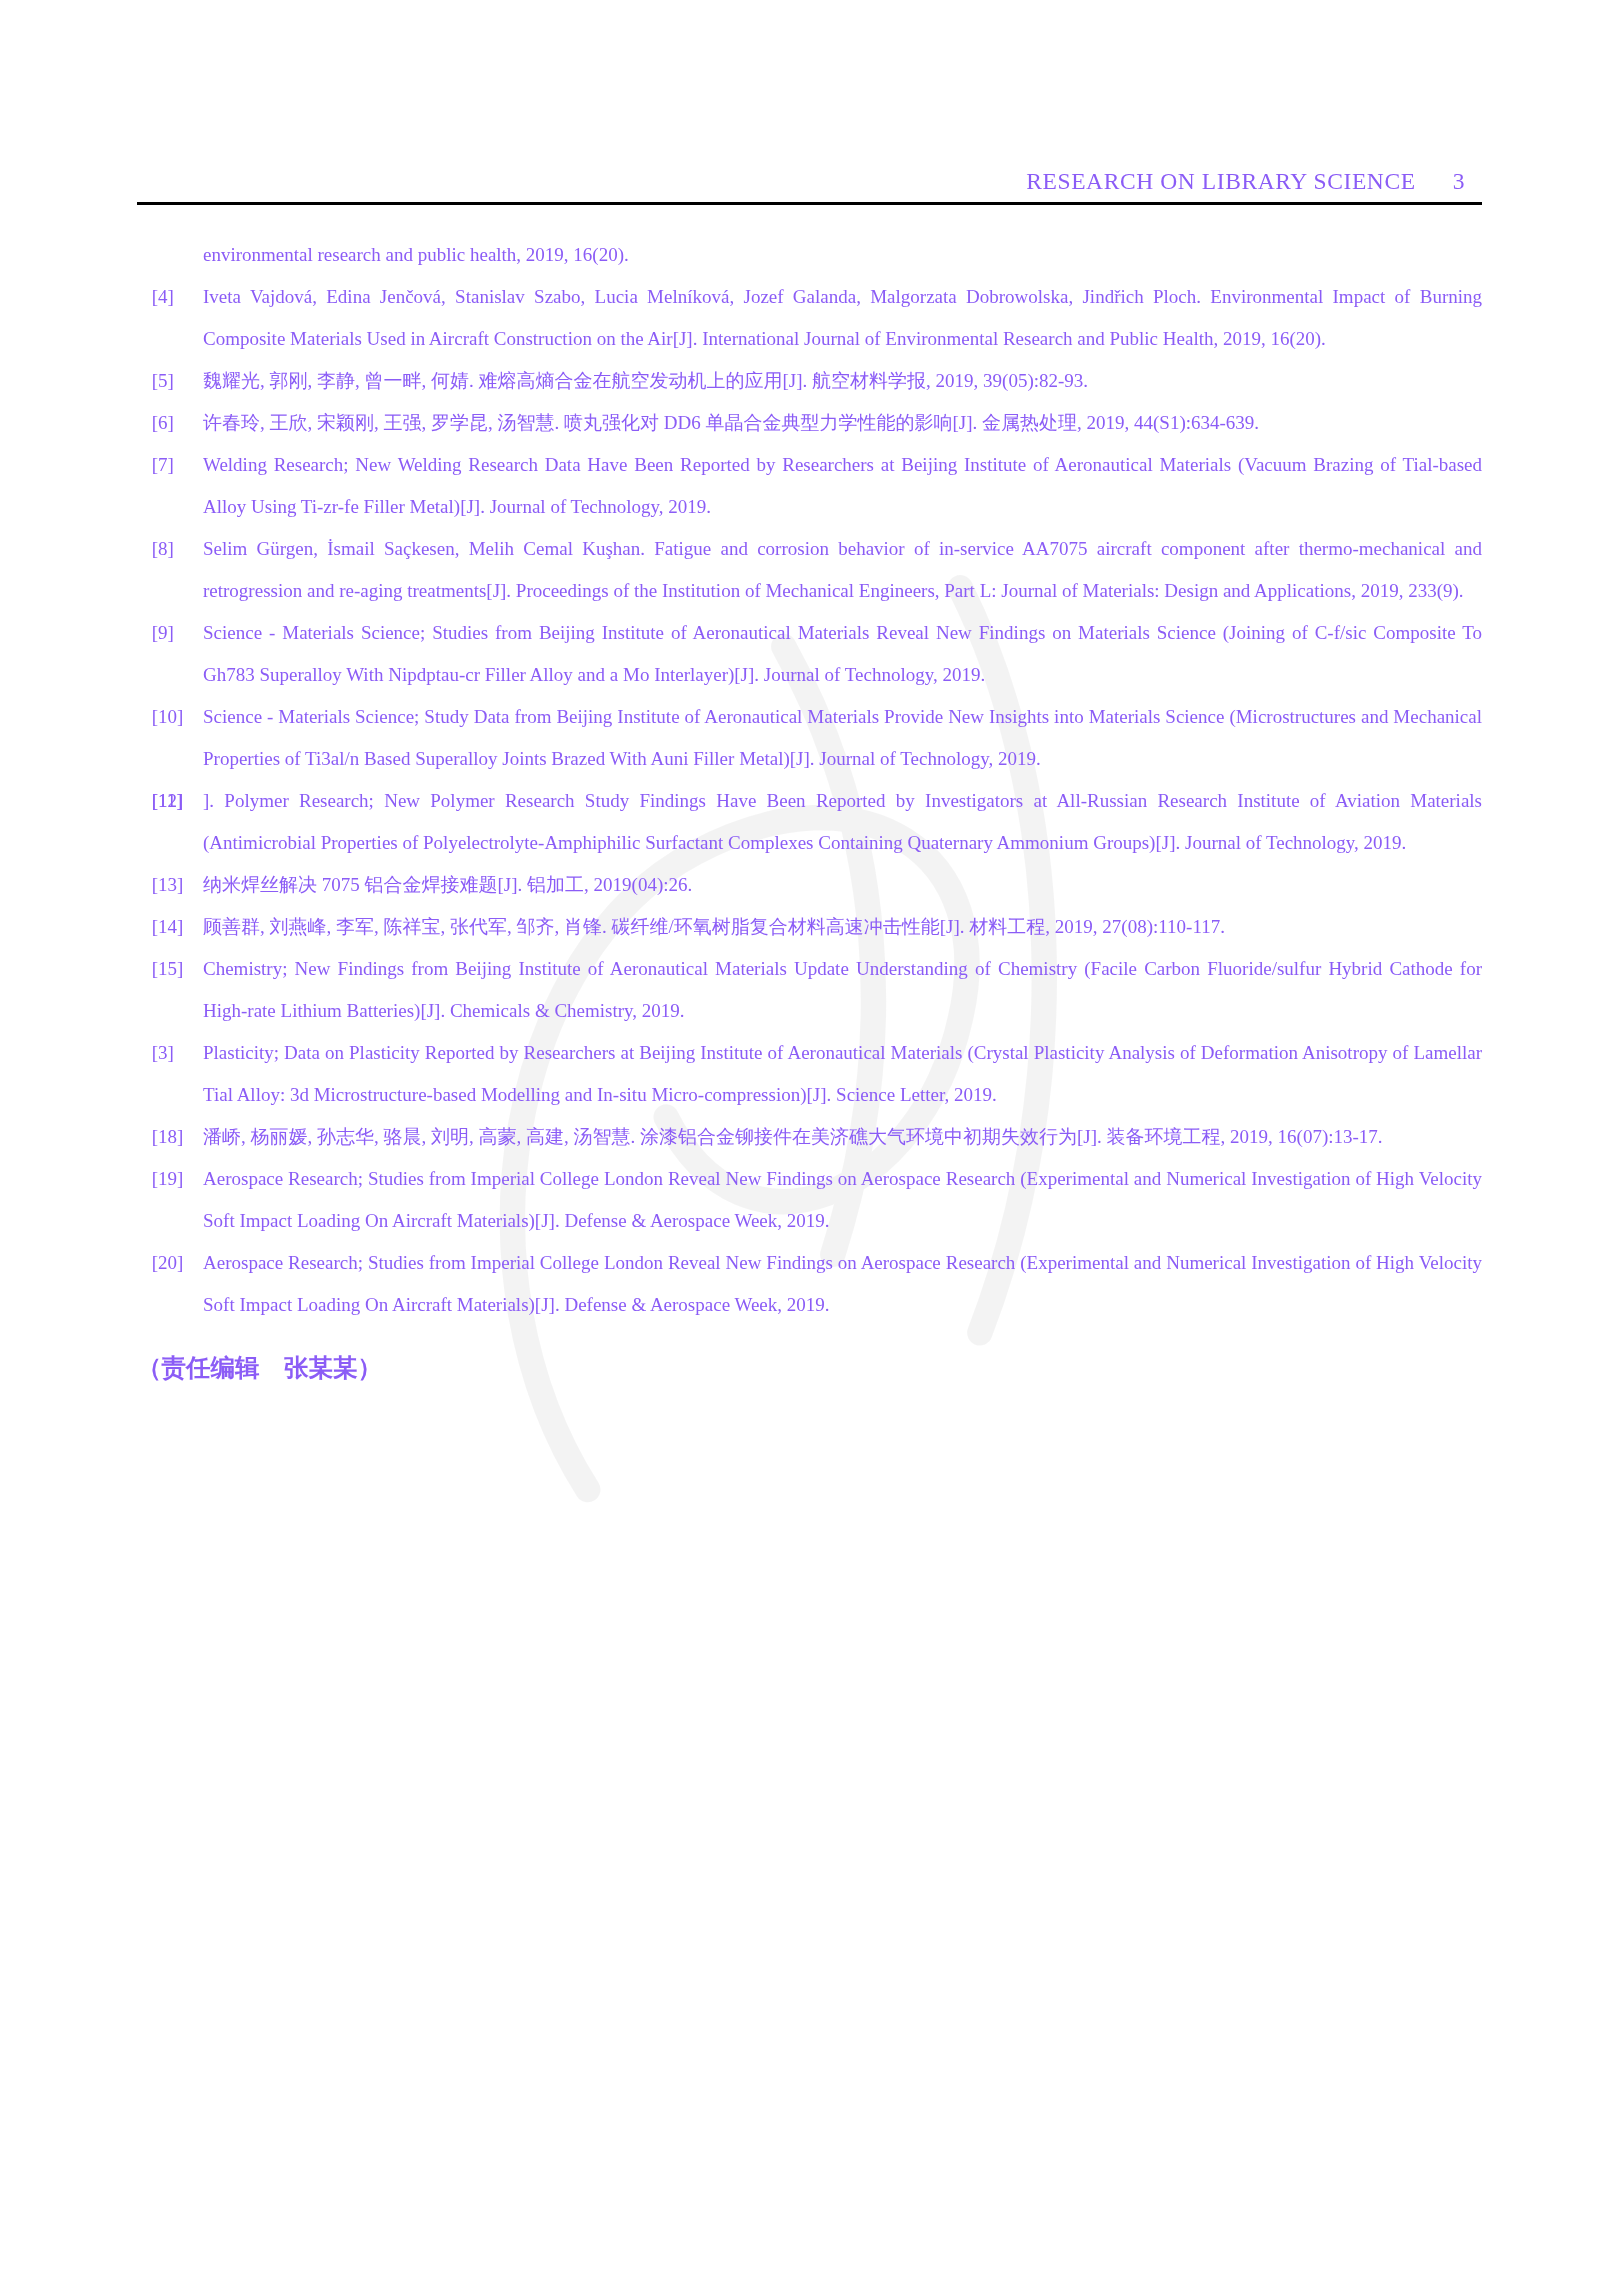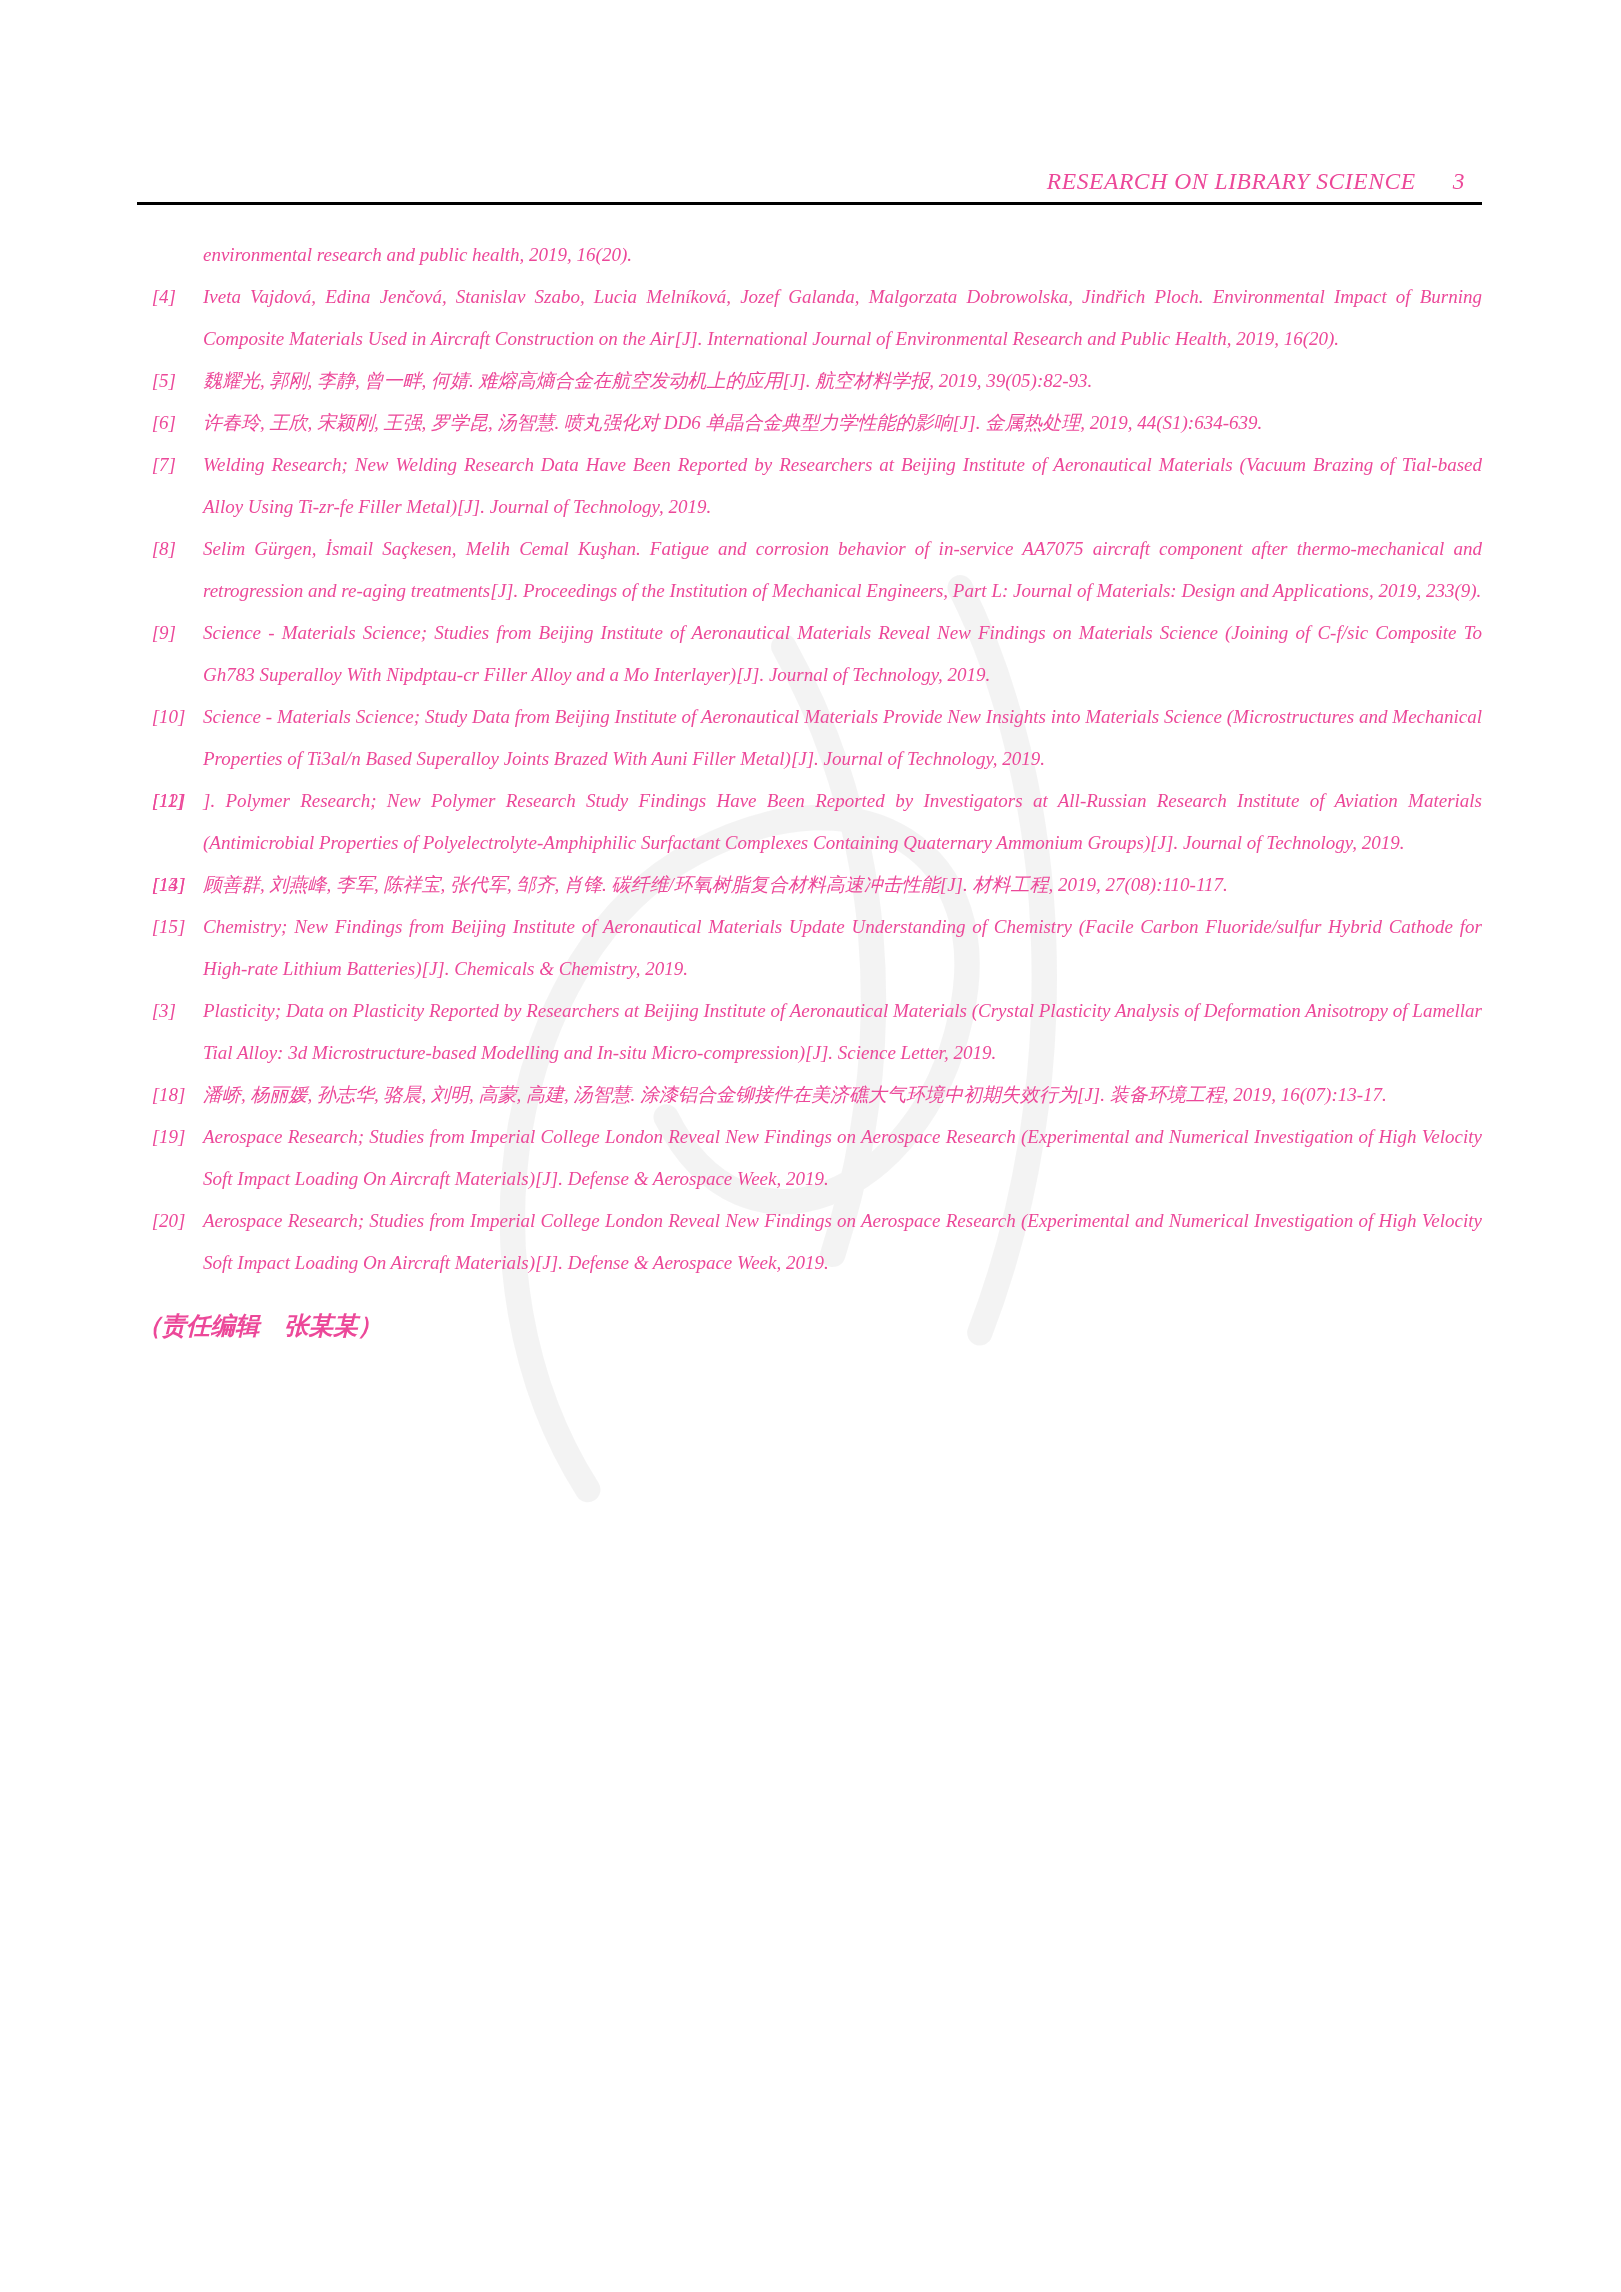--- a/index.html
+++ b/index.html
@@ -4,22 +4,21 @@
 <style>
   html, body { margin: 0; padding: 0; background: #888; }
   .sheet {
     position: relative;
     width: 1621px;
     height: 2293px;
     margin: 0 auto;
     background: #ffffff;
     overflow: hidden;
     font-family: "Liberation Serif", "DejaVu Serif", serif;
-    color: #ec4899;
-    font-style: italic;
+    color: #8b5cf6;
   }
   .watermark {
     position: absolute;
     left: 372px;
     top: 529px;
     width: 804px;
     height: 1039px;
     opacity: 0.5;
     pointer-events: none;
   }
@@ -103,21 +102,21 @@
       <ol class="ref-list">
         <li class="ref-item"><span class="ref-label">[4]</span><span>Iveta Vajdová, Edina Jenčová, Stanislav Szabo, Lucia Melníková, Jozef Galanda, Malgorzata Dobrowolska, Jindřich Ploch. Environmental Impact of Burning Composite Materials Used in Aircraft Construction on the Air[J]. International Journal of Environmental Research and Public Health, 2019, 16(20).</span></li>
         <li class="ref-item"><span class="ref-label">[5]</span><span>魏耀光, 郭刚, 李静, 曾一畔, 何婧. 难熔高熵合金在航空发动机上的应用[J]. 航空材料学报, 2019, 39(05):82-93.</span></li>
         <li class="ref-item"><span class="ref-label">[6]</span><span>许春玲, 王欣, 宋颖刚, 王强, 罗学昆, 汤智慧. 喷丸强化对 DD6 单晶合金典型力学性能的影响[J]. 金属热处理, 2019, 44(S1):634-639.</span></li>
         <li class="ref-item"><span class="ref-label">[7]</span><span>Welding Research; New Welding Research Data Have Been Reported by Researchers at Beijing Institute of Aeronautical Materials (Vacuum Brazing of Tial-based Alloy Using Ti-zr-fe Filler Metal)[J]. Journal of Technology, 2019.</span></li>
         <li class="ref-item"><span class="ref-label">[8]</span><span>Selim Gürgen, İsmail Saçkesen, Melih Cemal Kuşhan. Fatigue and corrosion behavior of in-service AA7075 aircraft component after thermo-mechanical and retrogression and re-aging treatments[J]. Proceedings of the Institution of Mechanical Engineers, Part L: Journal of Materials: Design and Applications, 2019, 233(9).</span></li>
         <li class="ref-item"><span class="ref-label">[9]</span><span>Science - Materials Science; Studies from Beijing Institute of Aeronautical Materials Reveal New Findings on Materials Science (Joining of C-f/sic Composite To Gh783 Superalloy With Nipdptau-cr Filler Alloy and a Mo Interlayer)[J]. Journal of Technology, 2019.</span></li>
         <li class="ref-item"><span class="ref-label">[10]</span><span>Science - Materials Science; Study Data from Beijing Institute of Aeronautical Materials Provide New Insights into Materials Science (Microstructures and Mechanical Properties of Ti3al/n Based Superalloy Joints Brazed With Auni Filler Metal)[J]. Journal of Technology, 2019.</span></li>
         <li class="ref-item"><span class="ref-label">[11]</span></li>
         <li class="ref-item"><span class="ref-label">[12]</span><span>]. Polymer Research; New Polymer Research Study Findings Have Been Reported by Investigators at All-Russian Research Institute of Aviation Materials (Antimicrobial Properties of Polyelectrolyte-Amphiphilic Surfactant Complexes Containing Quaternary Ammonium Groups)[J]. Journal of Technology, 2019.</span></li>
-        <li class="ref-item"><span class="ref-label">[13]</span></li>
+        <li class="ref-item"><span class="ref-label">[13]</span><span>纳米焊丝解决 7075 铝合金焊接难题[J]. 铝加工, 2019(04):26.</span></li>
         <li class="ref-item"><span class="ref-label">[14]</span><span>顾善群, 刘燕峰, 李军, 陈祥宝, 张代军, 邹齐, 肖锋. 碳纤维/环氧树脂复合材料高速冲击性能[J]. 材料工程, 2019, 27(08):110-117.</span></li>
         <li class="ref-item"><span class="ref-label">[15]</span><span>Chemistry; New Findings from Beijing Institute of Aeronautical Materials Update Understanding of Chemistry (Facile Carbon Fluoride/sulfur Hybrid Cathode for High-rate Lithium Batteries)[J]. Chemicals &amp; Chemistry, 2019.</span></li>
         <li class="ref-item"><span class="ref-label">[3]</span><span>Plasticity; Data on Plasticity Reported by Researchers at Beijing Institute of Aeronautical Materials (Crystal Plasticity Analysis of Deformation Anisotropy of Lamellar Tial Alloy: 3d Microstructure-based Modelling and In-situ Micro-compression)[J]. Science Letter, 2019.</span></li>
         <li class="ref-item"><span class="ref-label">[18]</span><span>潘峤, 杨丽媛, 孙志华, 骆晨, 刘明, 高蒙, 高建, 汤智慧. 涂漆铝合金铆接件在美济礁大气环境中初期失效行为[J]. 装备环境工程, 2019, 16(07):13-17.</span></li>
         <li class="ref-item"><span class="ref-label">[19]</span><span>Aerospace Research; Studies from Imperial College London Reveal New Findings on Aerospace Research (Experimental and Numerical Investigation of High Velocity Soft Impact Loading On Aircraft Materials)[J]. Defense &amp; Aerospace Week, 2019.</span></li>
         <li class="ref-item"><span class="ref-label">[20]</span><span>Aerospace Research; Studies from Imperial College London Reveal New Findings on Aerospace Research (Experimental and Numerical Investigation of High Velocity Soft Impact Loading On Aircraft Materials)[J]. Defense &amp; Aerospace Week, 2019.</span></li>
       </ol>
 
       <div class="editor-line">（责任编辑　张某某）</div>
     </div>

